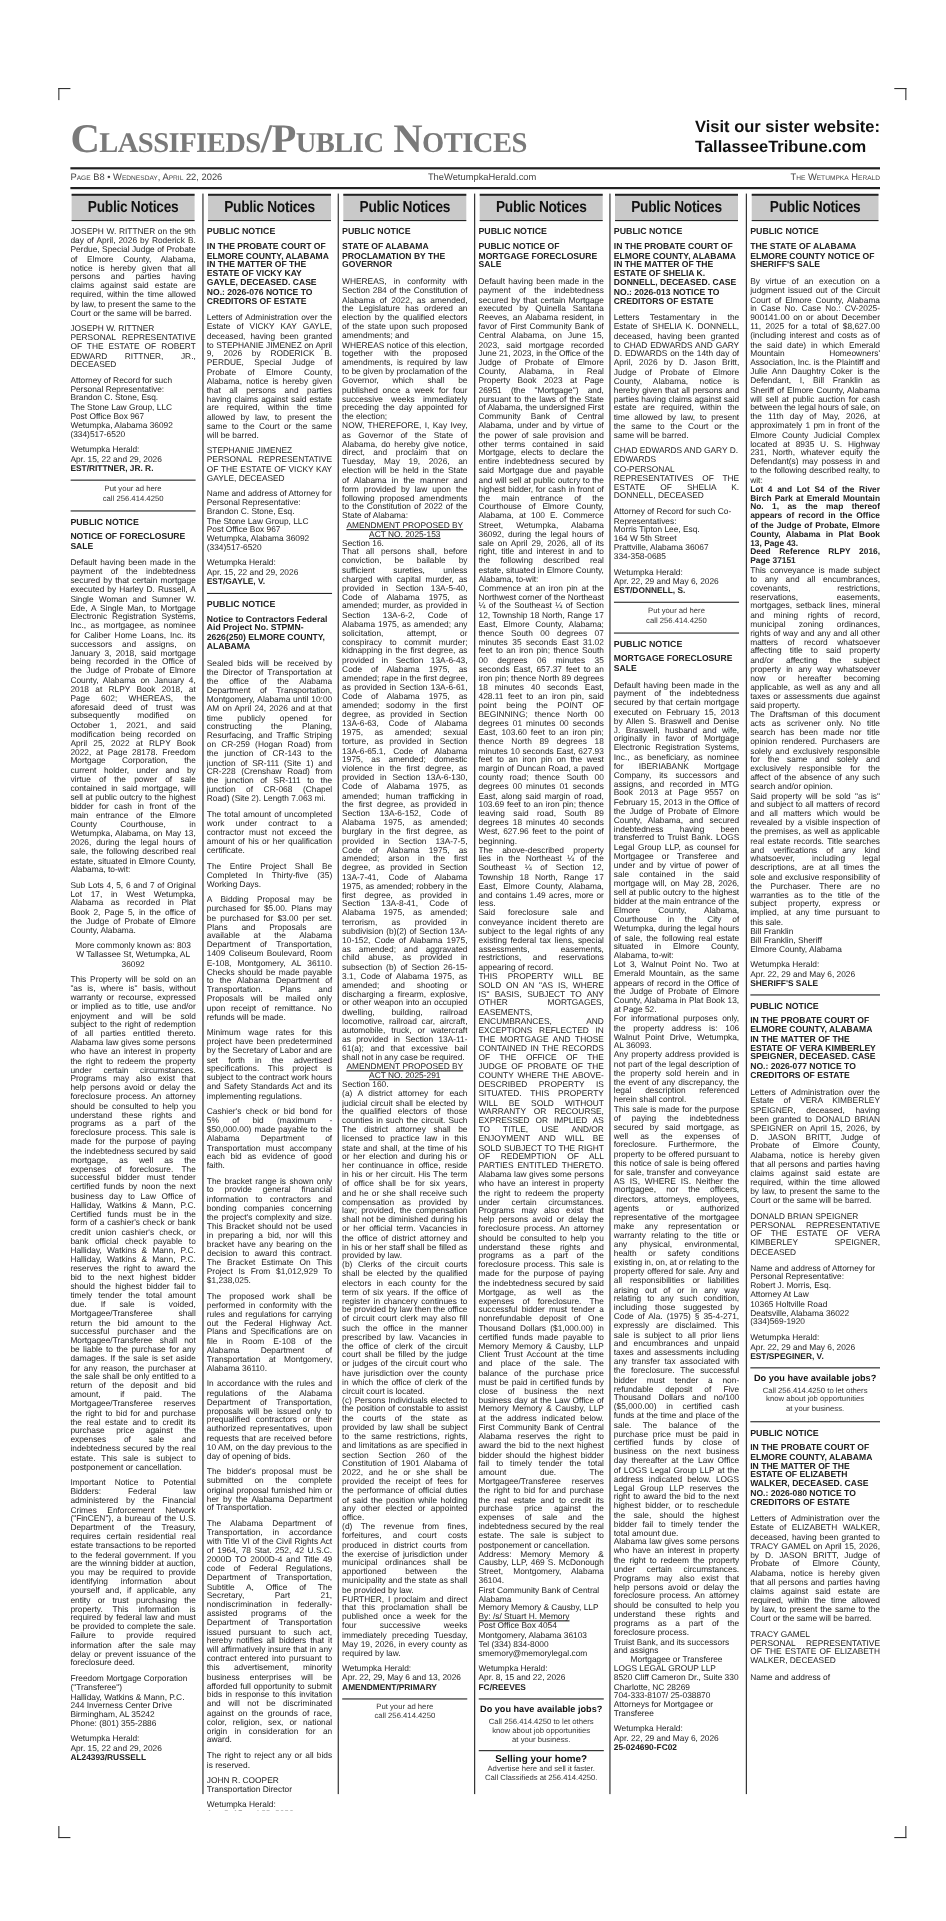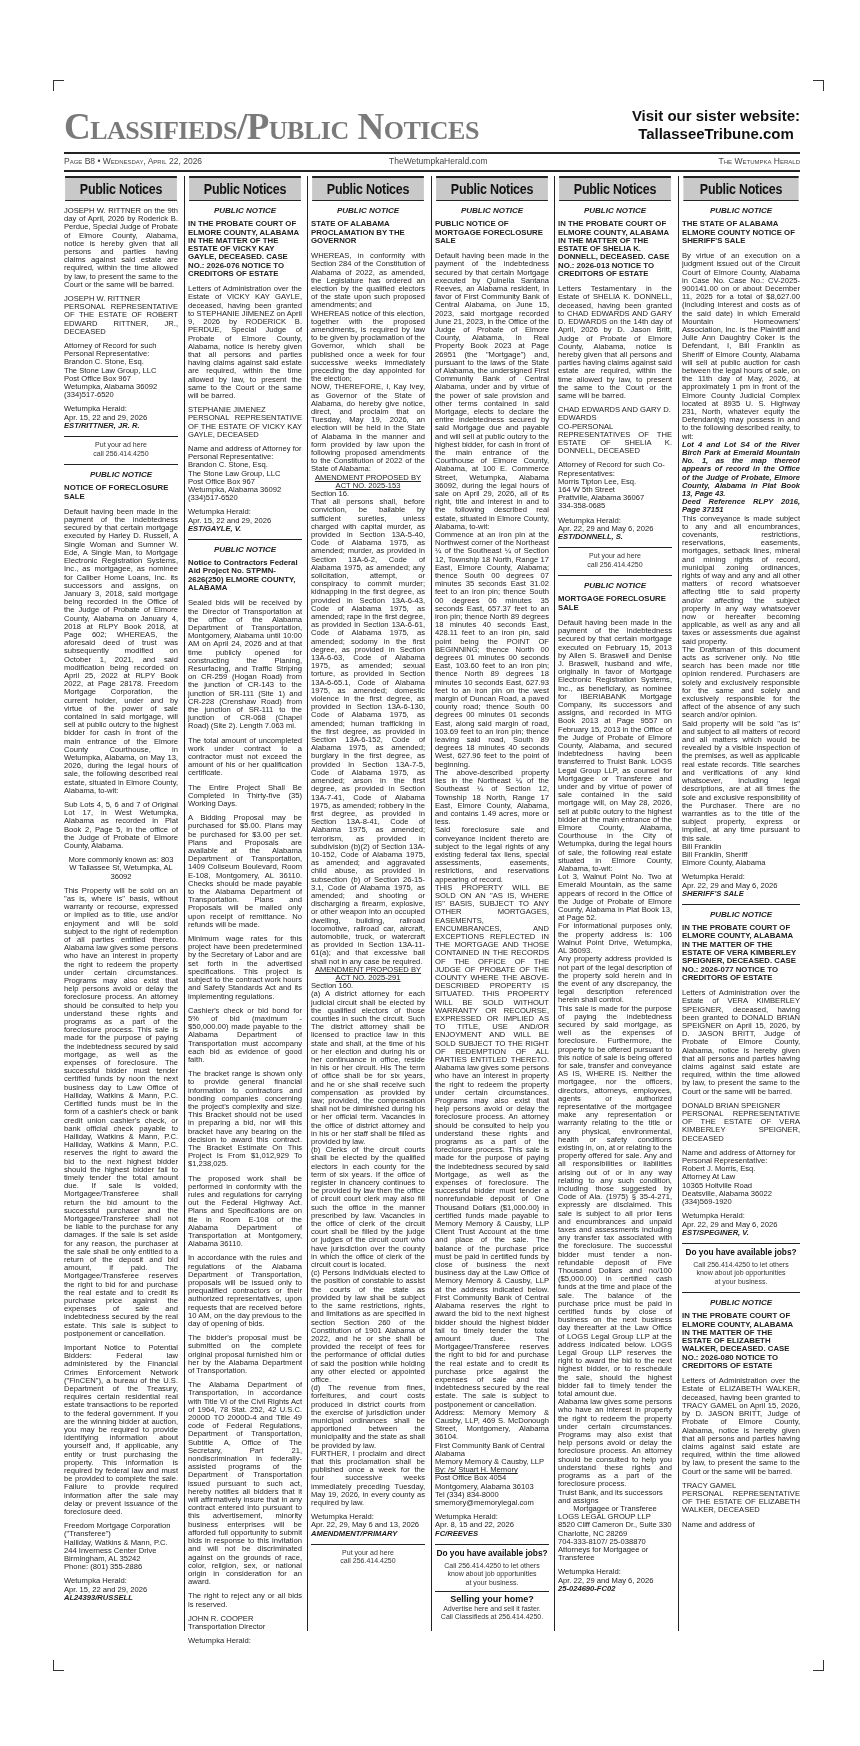--- a/index.html
+++ b/index.html
@@ -4,36 +4,36 @@
 <style>
   html,body{margin:0;padding:0;background:#fff;}
   body{width:860px;height:1746px;position:relative;overflow:hidden;font-family:"Liberation Sans",sans-serif;color:#222;}
   .crop{position:absolute;width:10px;height:10px;border-color:#333;border-style:solid;border-width:0;}
   .crop.tl{left:53px;top:80px;border-left-width:1.5px;border-top-width:1.5px;}
   .crop.tr{left:813px;top:80px;border-right-width:1.5px;border-top-width:1.5px;}
   .crop.bl{left:53px;top:1660px;border-left-width:1.5px;border-bottom-width:1.5px;}
   .crop.br{left:813px;top:1660px;border-right-width:1.5px;border-bottom-width:1.5px;}
   .masthead{position:absolute;left:64px;top:107px;width:736px;height:40px;}
   .masthead .title{position:absolute;left:0;top:0;font-family:"Liberation Serif",serif;font-weight:bold;color:#7a7a7a;font-size:37px;letter-spacing:-0.5px;line-height:40px;font-variant:small-caps;}
-  .masthead .sister{position:absolute;right:0;top:0;text-align:center;font-weight:bold;font-size:15px;line-height:18px;color:#111;}
+  .masthead .sister{position:absolute;right:0;top:0;text-align:left;font-weight:bold;font-size:15px;line-height:18px;color:#111;}
   .rule1{position:absolute;left:64px;top:152px;width:736px;height:1.5px;background:#222;}
   .folio{position:absolute;left:64px;top:154px;width:736px;height:14px;font-size:8.5px;color:#444;font-family:"Liberation Sans Narrow","Liberation Sans",sans-serif;}
   .folio .l{position:absolute;left:0;top:2px;font-variant:small-caps;}
   .folio .c{position:absolute;left:325px;top:2px;}
   .folio .r{position:absolute;right:0;top:2px;font-variant:small-caps;}
   .rule2{position:absolute;left:64px;top:170px;width:736px;height:1.5px;background:#222;}
   .cols{position:absolute;left:64px;top:176px;width:736px;height:1470px;}
   .col{position:absolute;top:0;width:114px;height:1470px;overflow:hidden;font-size:7.6px;line-height:8.2px;}
   .colrule{position:absolute;top:0;width:1px;height:1455px;background:#222;}
   .phead{background:#c9c9c9;border-top:2.5px solid #222;border-bottom:1px solid #222;text-align:center;font-family:"Liberation Sans",sans-serif;font-weight:bold;font-size:14.5px;line-height:22px;height:22px;color:#111;letter-spacing:-0.3px;transform:scaleX(0.86);transform-origin:center;margin:0 -8px;}
-  .pn{text-align:center;font-weight:bold;font-size:8px;margin:6px 0 5px;font-style:italic;}
+  .pn{font-weight:bold;font-size:8px;margin:6px 0 5px;}
   .ntitle{text-align:left;font-weight:bold;font-size:7.8px;line-height:8.3px;margin:0 0 7px;}
   .p{text-align:justify;margin:0 0 6px;}
   .p.left{text-align:center;}
-  .b{font-weight:bold;font-style:italic;}
+  .b{font-weight:bold;}
   .sig{margin:0 0 6px;text-align:left;}
   .adbox{border-top:1.5px solid #222;text-align:center;font-size:7px;line-height:8.5px;padding:4px 0 4px;color:#333;}
   .jobs{border-top:1.5px solid #222;text-align:center;padding:4px 0 4px;}
   .jobs .h{font-weight:bold;font-size:8.3px;margin-bottom:5px;color:#111;}
   .jobs .t{font-size:7px;line-height:8.3px;color:#333;}
   .sep{border-top:1.5px solid #222;margin-top:2px;}
   .ul{text-decoration:underline;}
 </style>
 </head>
 <body>

